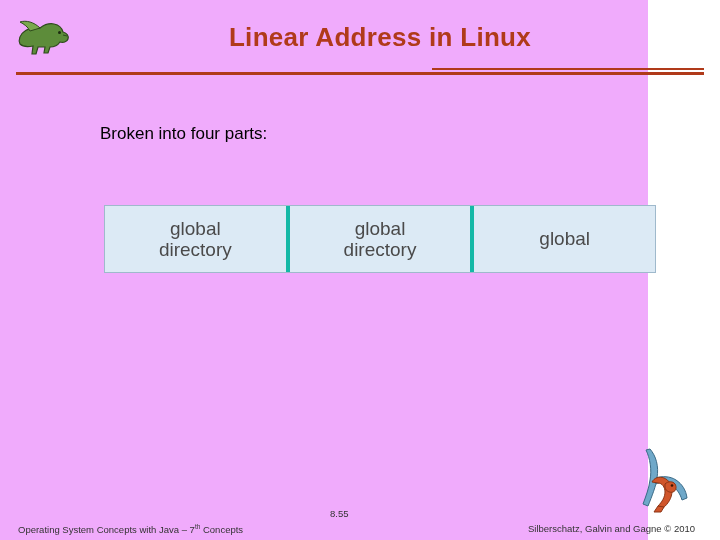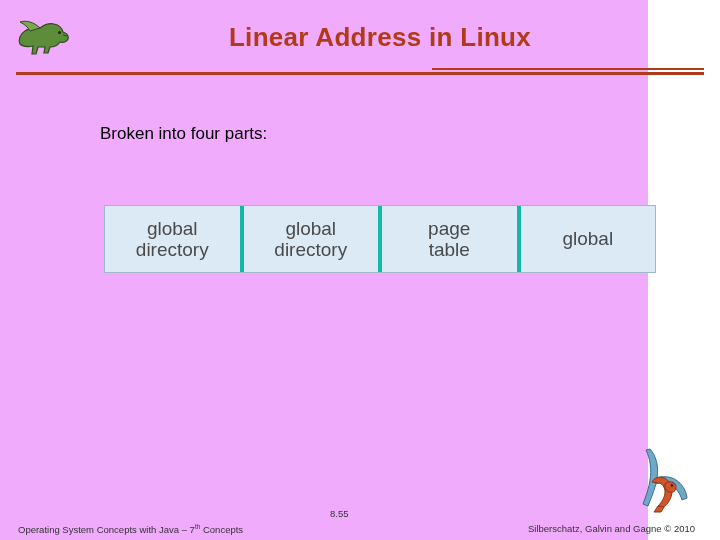--- a/index.html
+++ b/index.html
@@ -167,26 +167,20 @@
       </span>
     </div>
     <div class="cell">
       <span>
         <span>global</span><br>
         <span>directory</span>
       </span>
     </div>
     <div class="cell">
       <span>
-        <span>page</span><br>
-        <span>table</span>
-      </span>
-    </div>
-    <div class="cell">
-      <span>
         <span>global</span>
       </span>
     </div>
   </div>
 
   <span class="dino-bottom">
     <svg width="72" height="66" viewBox="0 0 72 66" xmlns="http://www.w3.org/2000/svg">
       <path d="M14 2 C18 10 20 22 18 32 C17 40 14 48 11 56 L16 58 C20 48 24 38 25 30 C27 18 24 8 18 1 Z" fill="#6fa8c9" stroke="#3a6a86" stroke-width="1"></path>
       <path d="M24 30 C30 28 38 28 44 32 C50 36 54 42 55 50 L50 52 C48 45 44 40 39 37 C34 34 28 34 24 36 Z" fill="#6fa8c9" stroke="#3a6a86" stroke-width="1"></path>
       <path d="M20 34 C22 30 27 28 32 30 C37 32 40 37 40 43 C40 50 36 56 31 60 L26 58 C30 54 33 49 33 44 C33 39 30 35 26 35 Z" fill="#d0552a" stroke="#8c3515" stroke-width="1"></path>

